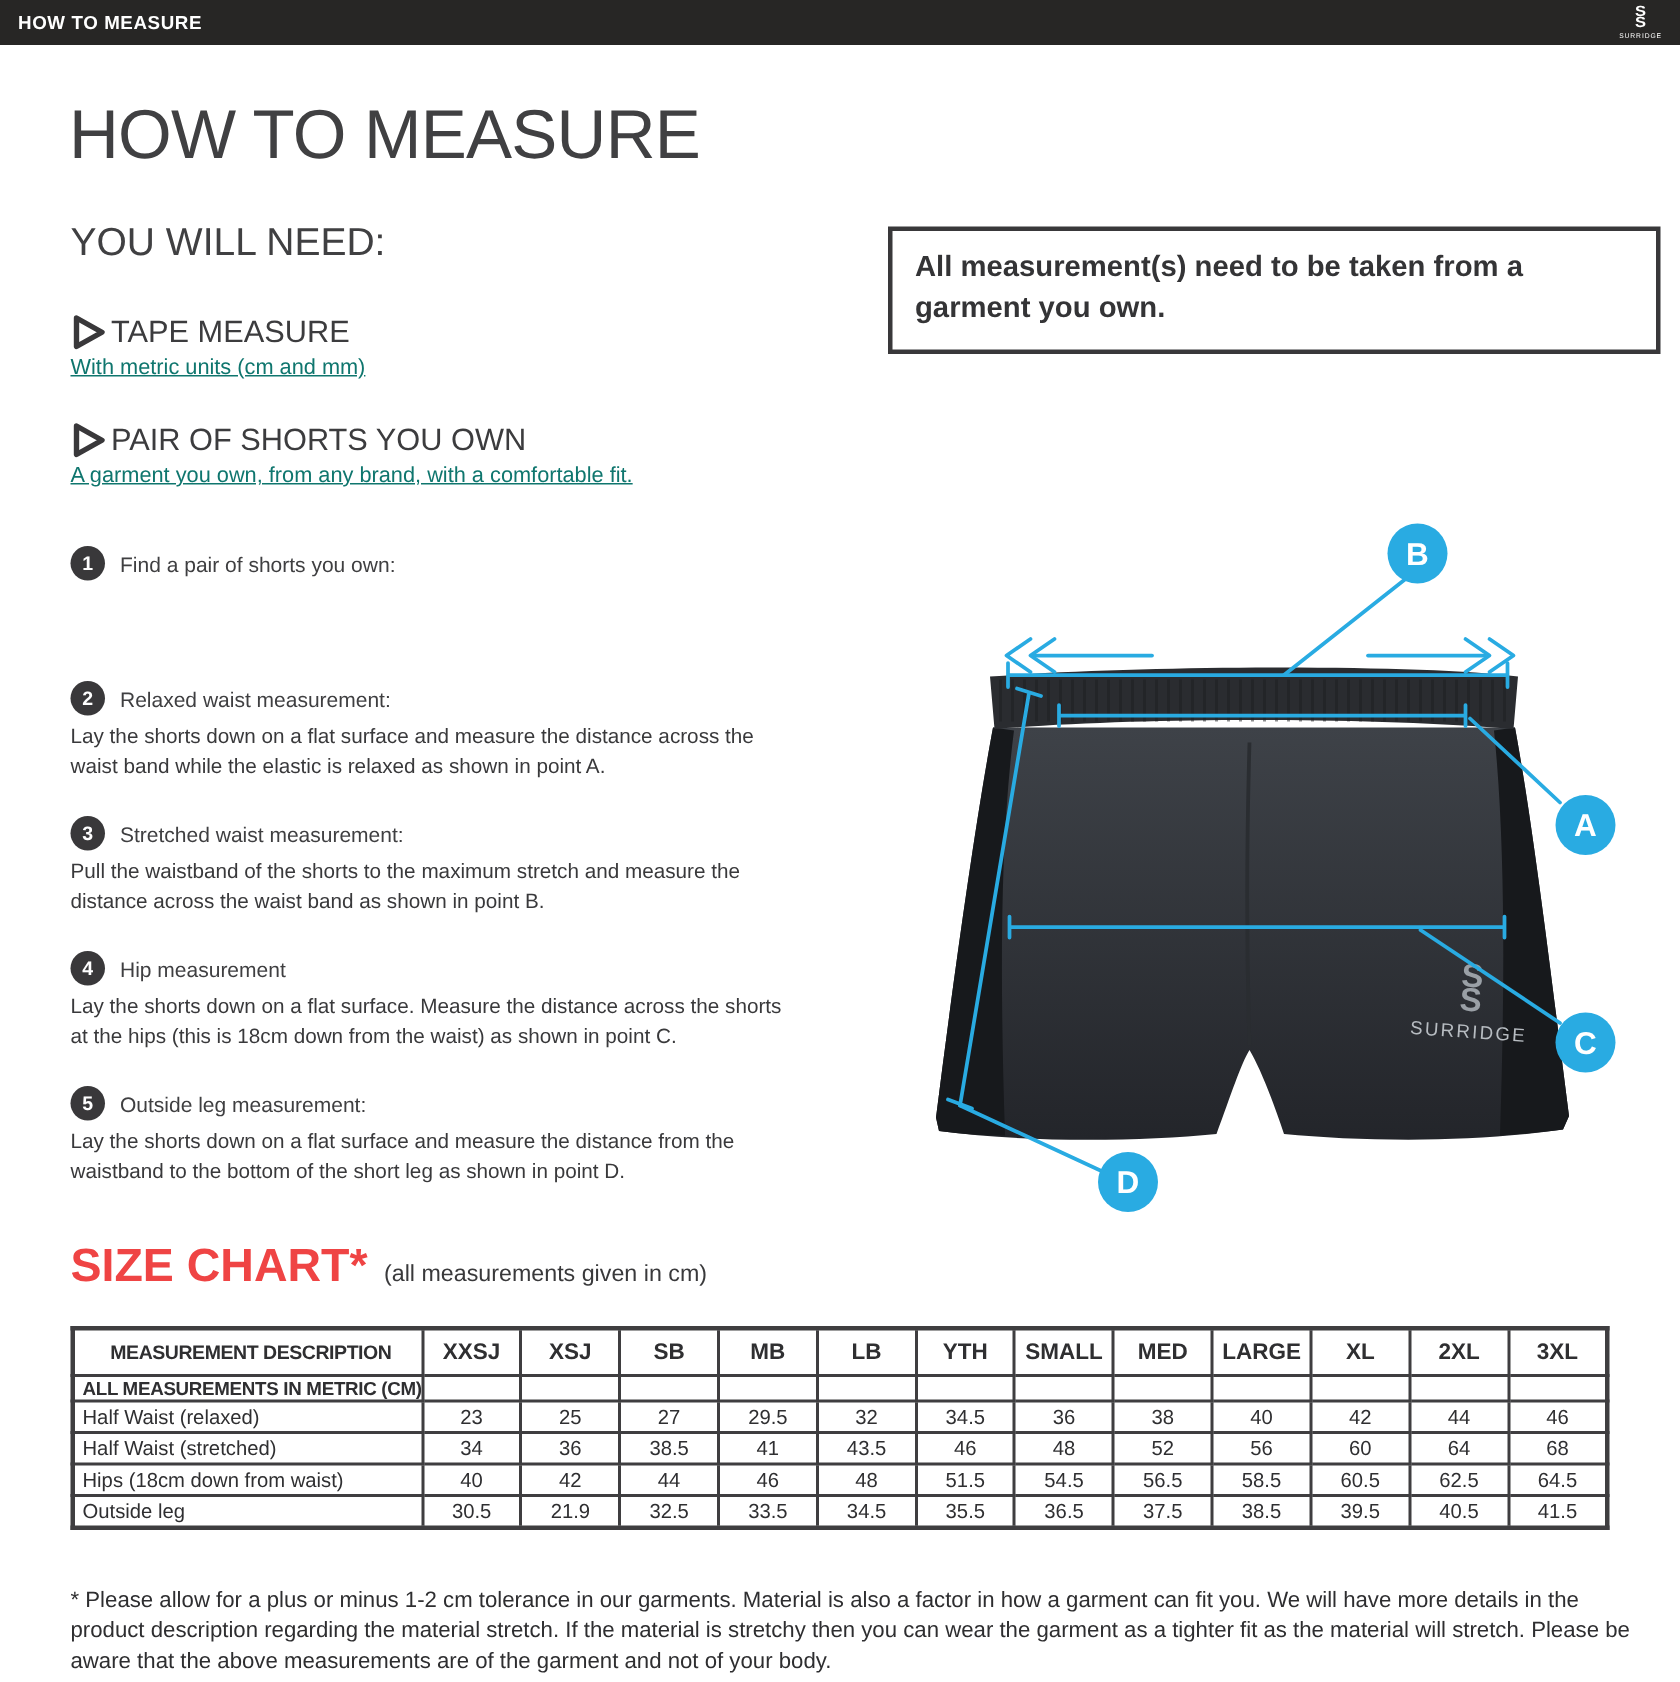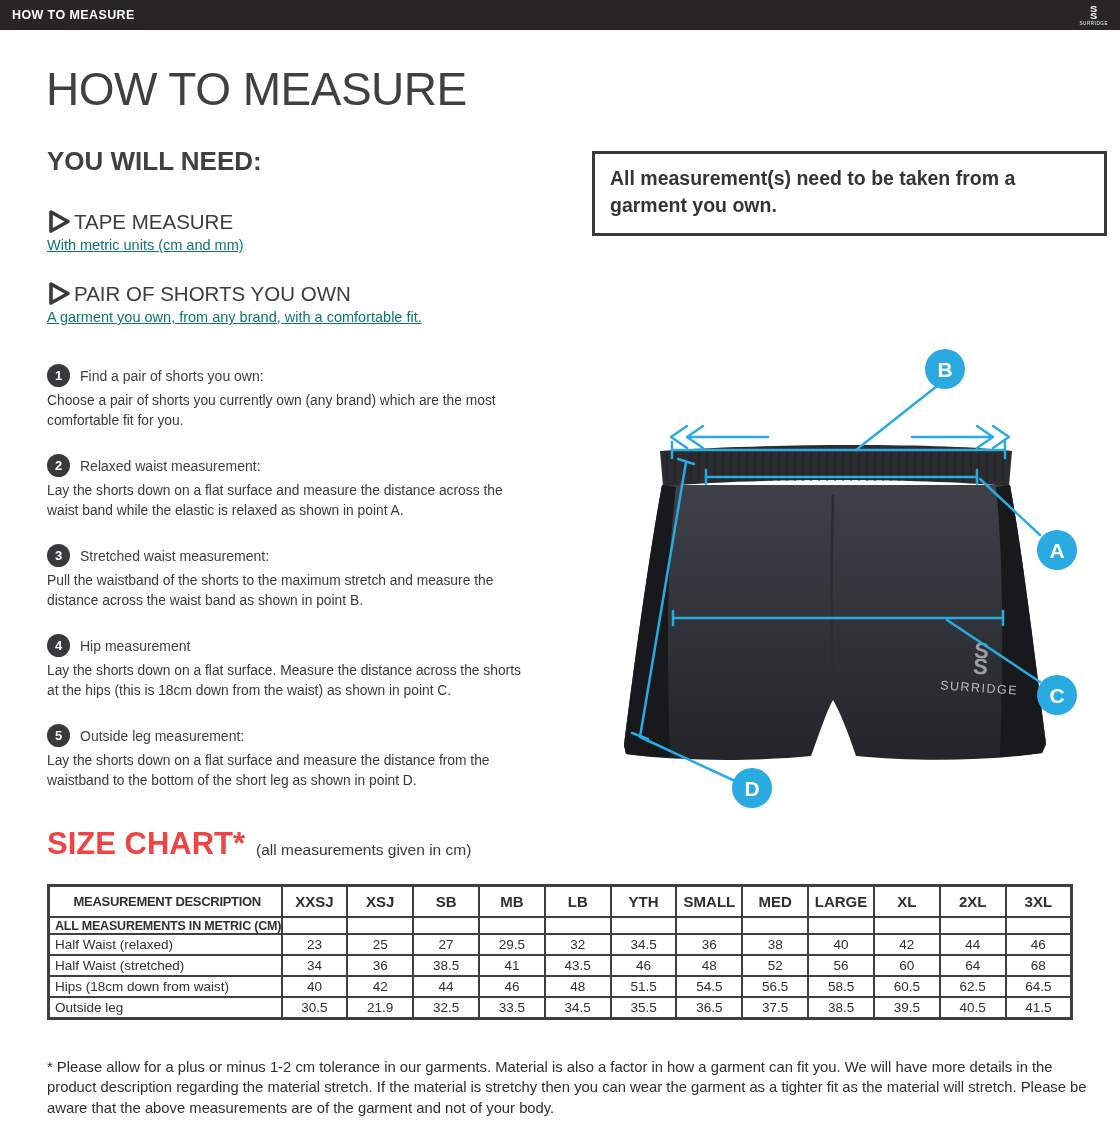--- a/index.html
+++ b/index.html
@@ -10,21 +10,21 @@
   
   .topbar{position:absolute;left:0;top:0;width:1120px;height:30px;background:#272625;
     display:flex;align-items:center;justify-content:space-between;box-sizing:border-box;padding:0 12px;}
   .topbar-title{color:#ffffff;font-size:12.5px;font-weight:bold;letter-spacing:.4px;}
   .topbar-brand{display:flex;flex-direction:column;align-items:center;line-height:1;color:#fff;}
   .topbar-brand .s1{font-size:11px;font-weight:bold;transform:scaleY(.9);}
   .topbar-brand .s2{font-size:11px;font-weight:bold;margin-top:-4px;transform:scaleY(.9);}
   .topbar-brand .btxt{font-size:4.5px;letter-spacing:.6px;margin-top:1px;}
   
   .page-title{position:absolute;left:46px;top:62px;font-size:46px;font-weight:400;color:#404042;letter-spacing:-.5px;}
-  .ywn-heading{position:absolute;left:47px;top:146px;font-size:26px;font-weight:700;color:#404042;}
+  .ywn-heading{position:absolute;left:47px;top:146px;font-size:26px;font-weight:400;color:#404042;}
   
   .notice-box{position:absolute;left:592px;top:151px;width:515px;box-sizing:border-box;
     border:3px solid #39383a;padding:11px 15px 13px 15px;}
   .notice-box span{font-size:19.5px;font-weight:bold;color:#343436;line-height:1.4;}
   
   .need-item{position:absolute;left:47px;}
   .need-item.first{top:209px;}
   .need-item.second{top:281px;}
   .item-head{display:flex;align-items:center;gap:3px;}
   .item-label{font-size:20.5px;color:#3c3c3e;}
@@ -92,21 +92,20 @@
   </div>
   <div class="item-desc">A garment you own, from any brand, with a comfortable fit.</div>
 </div>
 
 <div class="steps">
   <div class="step">
     <div class="step-head">
       <span class="step-num">1</span>
       <span class="step-title">Find a pair of shorts you own:</span>
     </div>
-    <div class="step-body">Choose a pair of shorts you currently own (any brand) which are the most comfortable fit for you.</div>
   </div>
   <div class="step">
     <div class="step-head">
       <span class="step-num">2</span>
       <span class="step-title">Relaxed waist measurement:</span>
     </div>
     <div class="step-body">Lay the shorts down on a flat surface and measure the distance across the waist band while the elastic is relaxed as shown in point A.</div>
   </div>
   <div class="step">
     <div class="step-head">

